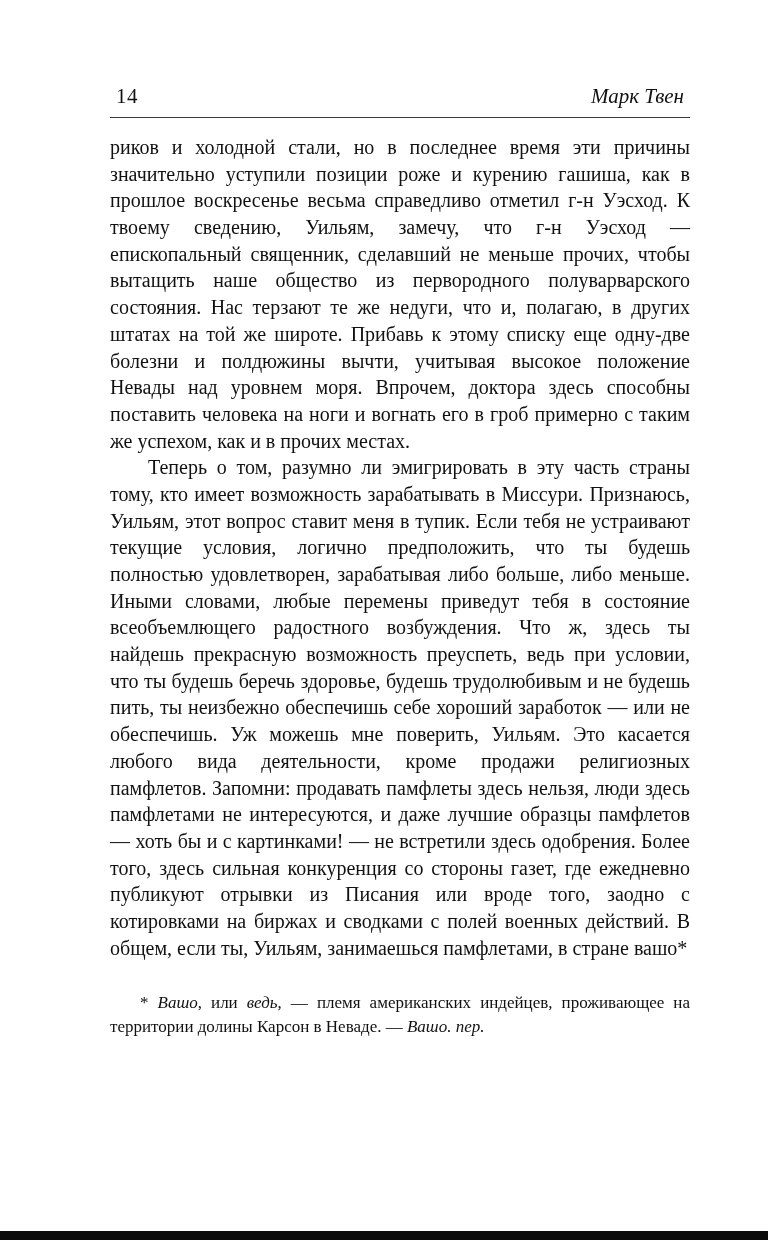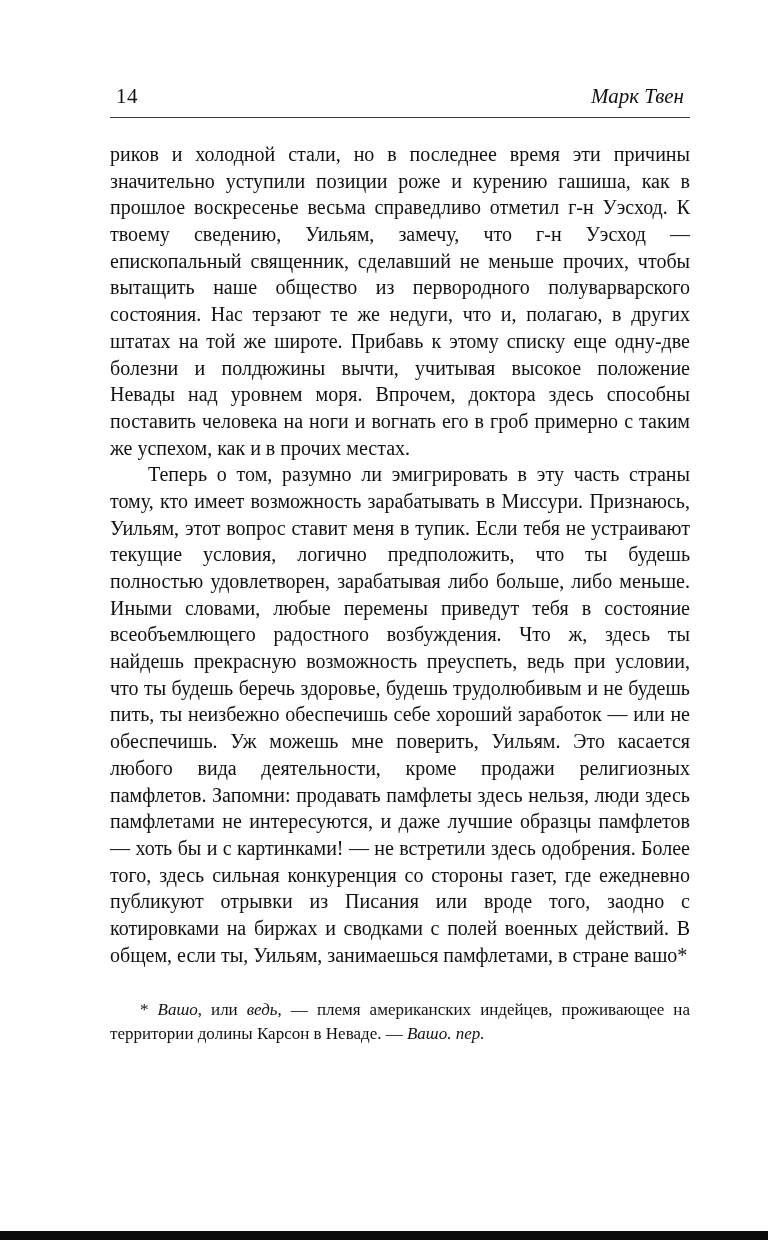--- a/index.html
+++ b/index.html
@@ -32,21 +32,21 @@
   .running-author {
     font-style: italic;
     margin-left: 28px;
   }
   .header-rule {
     border: none;
     border-top: 1.5px solid #3a3a3a;
     margin: 8px 0 0 0;
   }
   .body-text {
-    margin-top: 23px;
+    margin-top: 16px;
     font-size: 20px;
     line-height: 1.335;
     text-align: justify;
     hyphens: auto;
     -webkit-hyphens: auto;
   }
   .body-text p {
     margin: 0;
     text-indent: 38px;
   }

